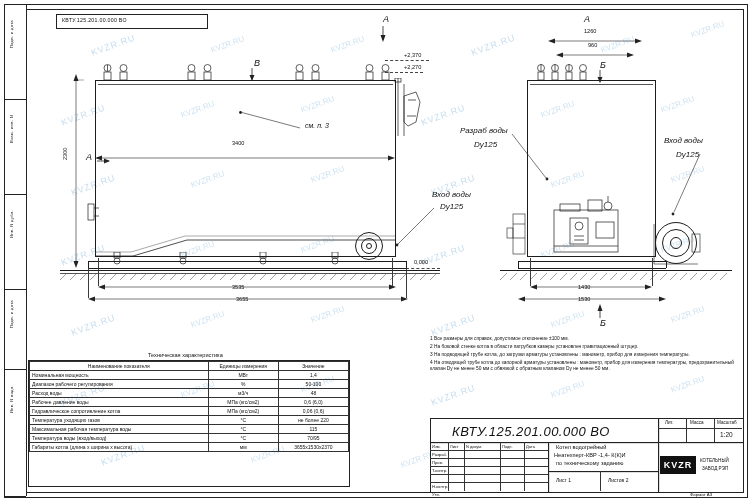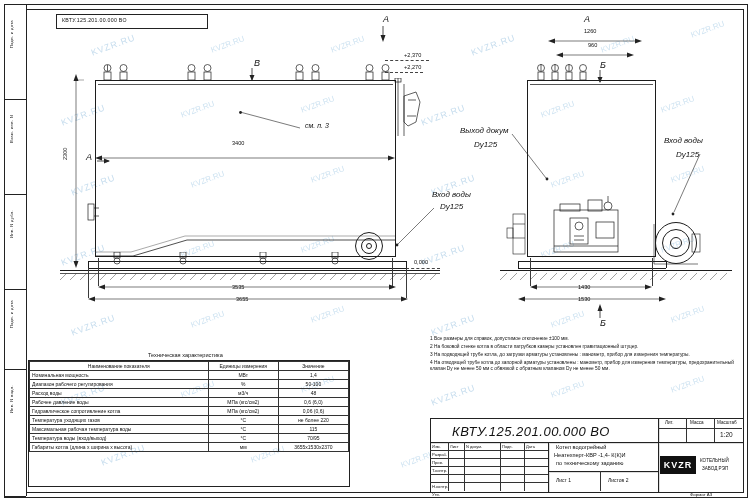--- a/index.html
+++ b/index.html
@@ -428,21 +428,21 @@
     <polygon points="148,5 141,2.5 141,7.5" fill="#222"></polygon>
   </svg>
   <div class="dim" style="left:578px;top:296px;">1530</div>
   <div class="ln v thin" style="left:530px;top:258px;height:28px;width:.5px;"></div>
   <div class="ln v thin" style="left:652px;top:258px;height:28px;width:.5px;"></div>
 
   <svg style="position:absolute;left:506px;top:128px;" width="44" height="56">
     <line x1="6" y1="6" x2="40" y2="50" stroke="#222" stroke-width="0.6"></line>
     <circle cx="41" cy="51" r="1.4" fill="#222"></circle>
   </svg>
-  <div class="lbl lbl-i" style="left:460px;top:126px;font-size:8px;">Выход докум</div>
+  <div class="lbl lbl-i" style="left:460px;top:126px;font-size:8px;">Разраб воды</div>
   <div class="lbl lbl-i" style="left:474px;top:140px;font-size:8px;">Dy125</div>
 
   <svg style="position:absolute;left:664px;top:150px;" width="40" height="70">
     <line x1="36" y1="4" x2="10" y2="62" stroke="#222" stroke-width="0.6"></line>
     <circle cx="9" cy="64" r="1.4" fill="#222"></circle>
   </svg>
   <div class="lbl lbl-i" style="left:664px;top:136px;font-size:8px;">Вход воды</div>
   <div class="lbl lbl-i" style="left:676px;top:150px;font-size:8px;">Dy125</div>
 
   <div class="lbl" style="left:148px;top:352px;font-size:5.6px;">Техническая характеристика</div>

